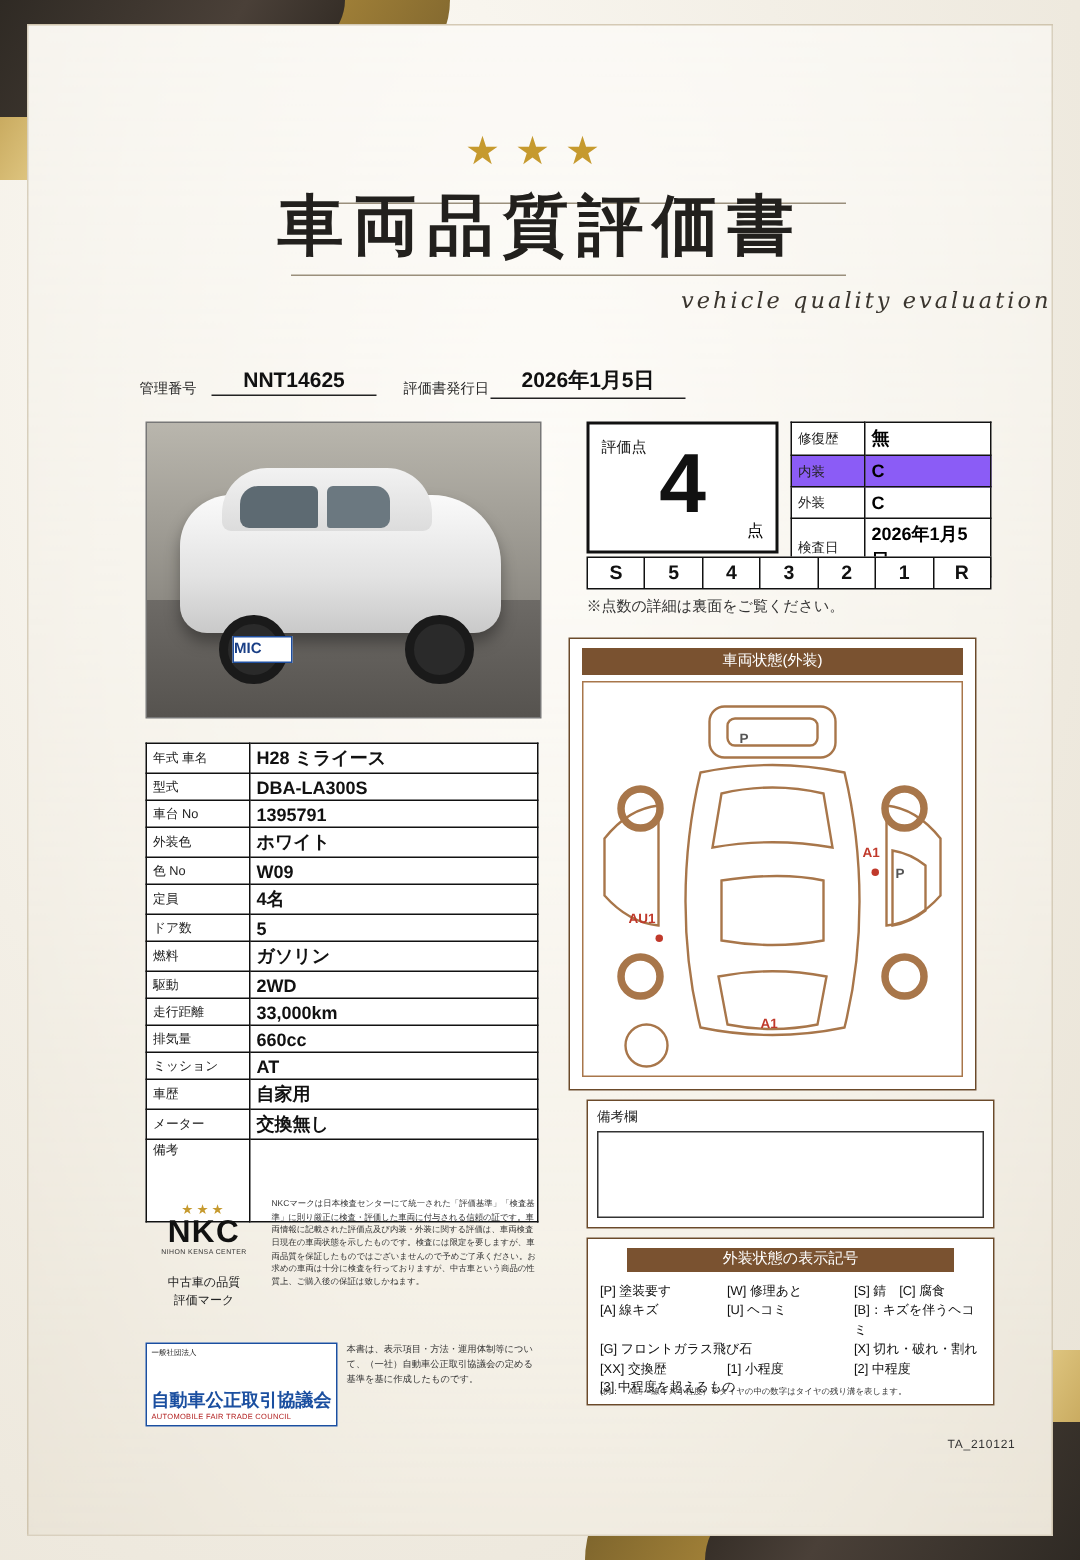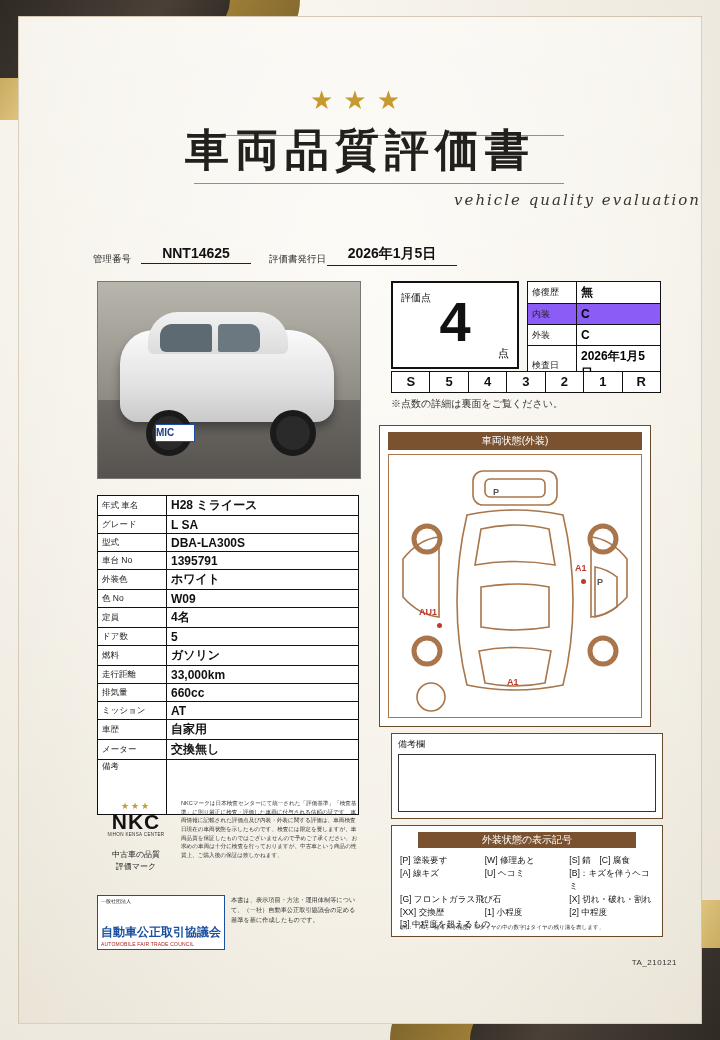--- a/index.html
+++ b/index.html
@@ -281,24 +281,20 @@
     </div>
     <div class="scale-note">※点数の詳細は裏面をご覧ください。</div>
 
     <table class="spec">
       <tbody>
           <tr>
             <td class="k">年式 車名</td>
             <td class="v">H28 ミライース</td>
           </tr>
       <tr>
-            <td class="k">グレード</td>
-            <td class="v">L SA</td>
-          </tr>
-      <tr>
             <td class="k">型式</td>
             <td class="v">DBA-LA300S</td>
           </tr>
       <tr>
             <td class="k">車台 No</td>
             <td class="v">1395791</td>
           </tr>
       <tr>
             <td class="k">外装色</td>
             <td class="v">ホワイト</td>
@@ -311,20 +307,24 @@
             <td class="k">定員</td>
             <td class="v">4名</td>
           </tr>
       <tr>
             <td class="k">ドア数</td>
             <td class="v">5</td>
           </tr>
       <tr>
             <td class="k">燃料</td>
             <td class="v">ガソリン</td>
+          </tr>
+      <tr>
+            <td class="k">駆動</td>
+            <td class="v">2WD</td>
           </tr>
       <tr>
             <td class="k">走行距離</td>
             <td class="v">33,000km</td>
           </tr>
       <tr>
             <td class="k">排気量</td>
             <td class="v">660cc</td>
           </tr>
       <tr>

